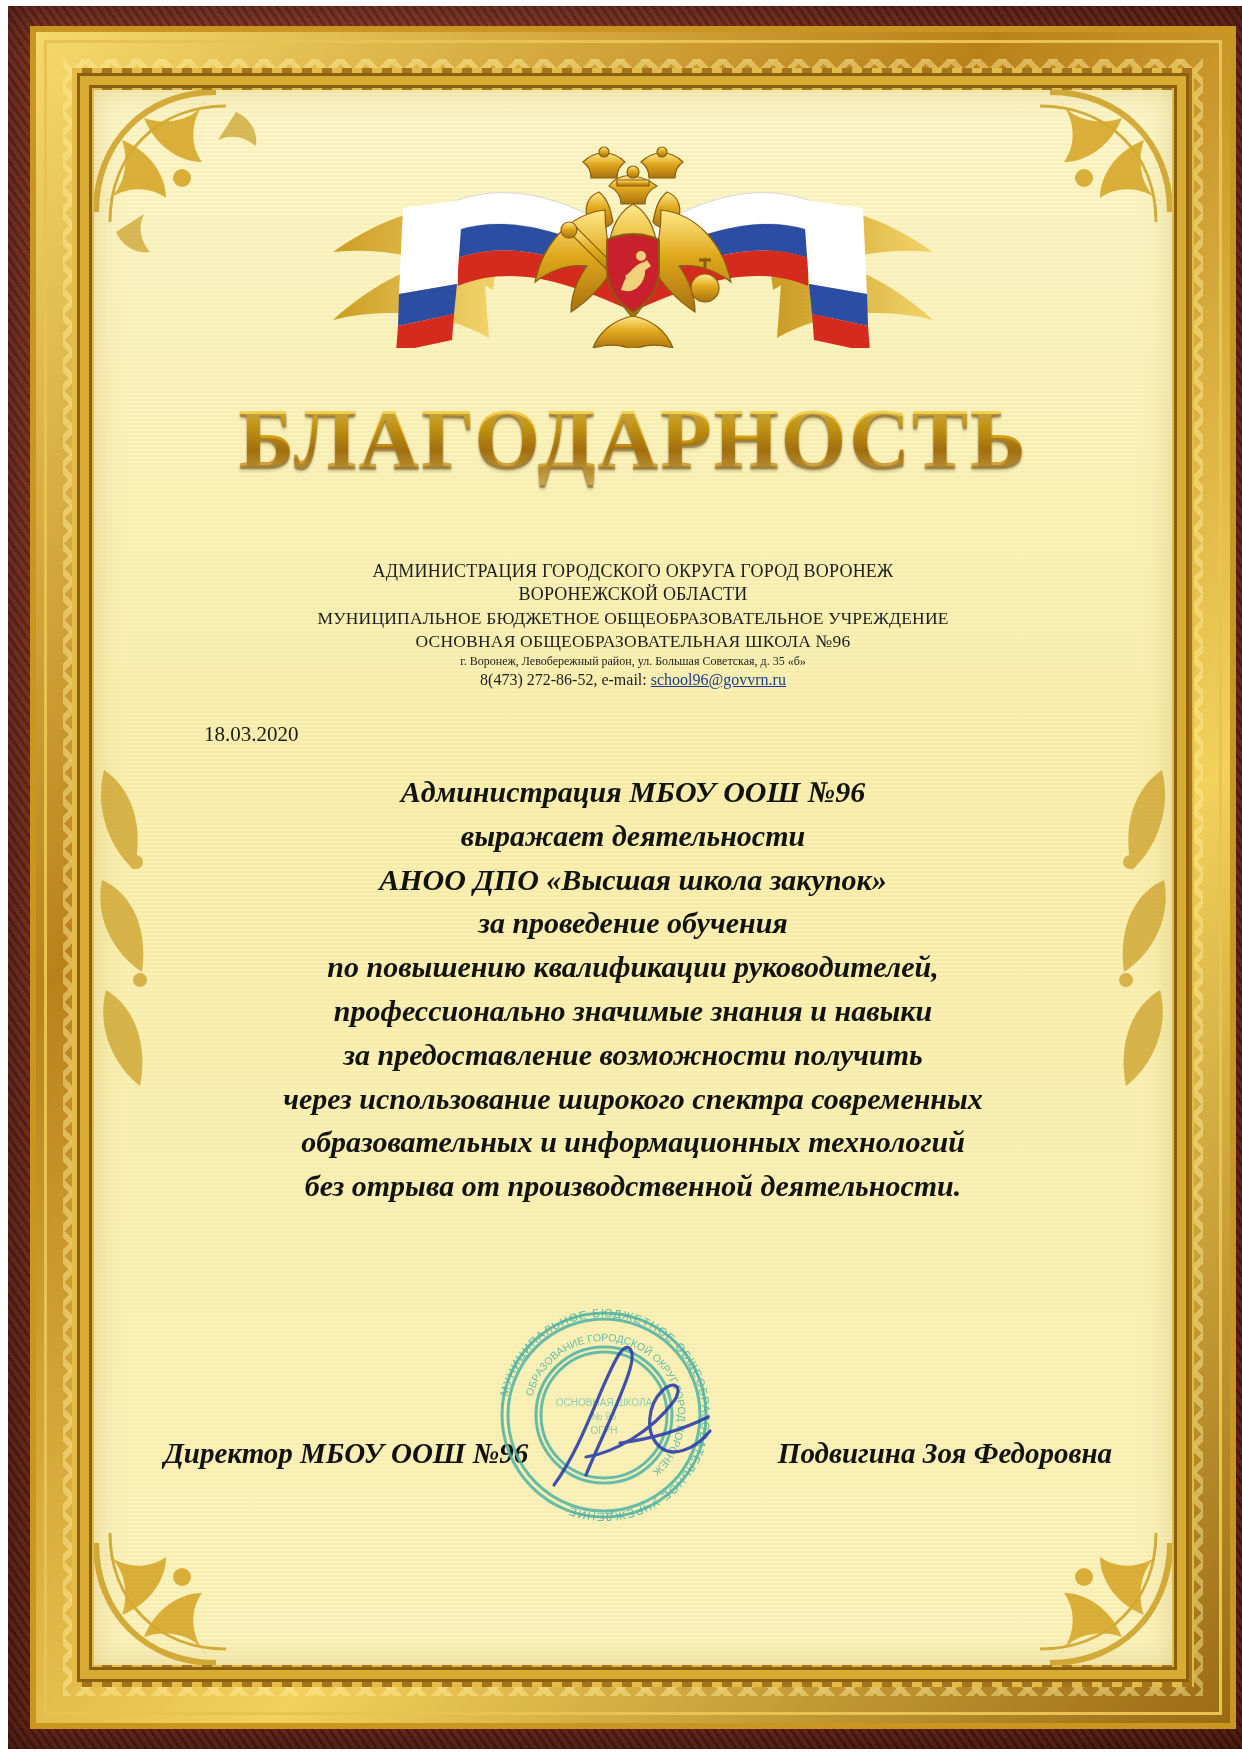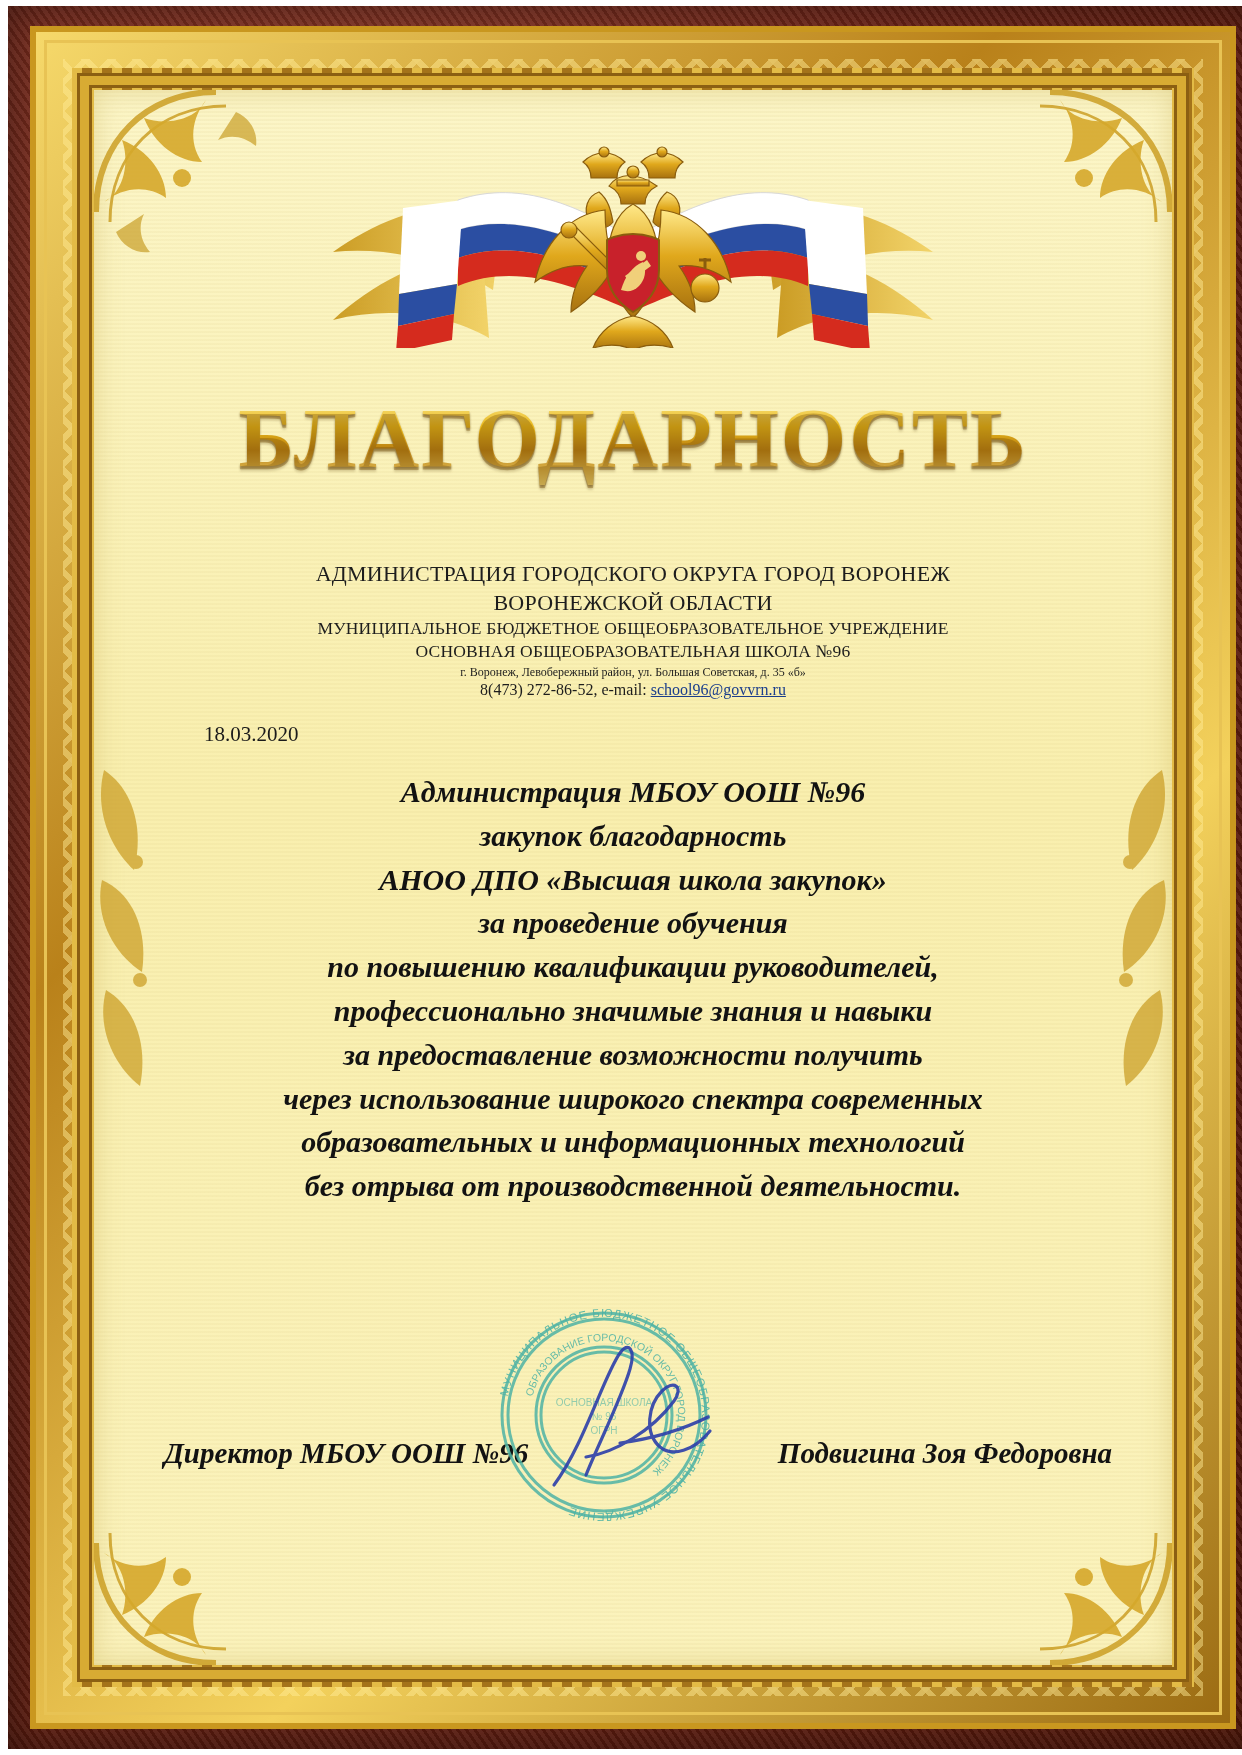--- a/index.html
+++ b/index.html
@@ -103,21 +103,21 @@
     filter:drop-shadow(0 2px 1px rgba(90,60,8,.55));
   }
 
   
   .org{
     position:absolute;left:120px;right:120px;top:470px;
     text-align:center;
     color:#1d1d1d;
     line-height:1.30;
   }
-  .org .l1,.org .l2{font-size:22px;letter-spacing:.2px;}
+  .org .l1,.org .l2{font-size:18px;letter-spacing:.2px;}
   .org .l3,.org .l4{font-size:17.5px;letter-spacing:.2px;}
   .org .l5{font-size:12px;margin-top:2px;}
   .org .l6{font-size:16px;}
   .org .mail{color:#1b3e8c;text-decoration:underline;}
 
   
   .date{
     position:absolute;left:110px;top:632px;
     font-size:21px;color:#1b1b1b;
     font-family:"Liberation Serif", serif;
@@ -323,21 +323,21 @@
       <div class="l5">г. Воронеж, Левобережный район, ул. Большая Советская, д. 35 «б»</div>
       <div class="l6">
         <span>8(473) 272-86-52, e-mail: </span><span class="mail">school96@govvrn.ru</span>
       </div>
     </div>
 
     <div class="date">18.03.2020</div>
 
     <div class="body-text">
       <div>Администрация МБОУ ООШ №96</div>
-      <div>закупок благодарность</div>
+      <div>выражает деятельности</div>
       <div>АНОО ДПО «Высшая школа закупок»</div>
       <div>за проведение обучения</div>
       <div>по повышению квалификации руководителей,</div>
       <div>профессионально значимые знания и навыки</div>
       <div>за предоставление возможности получить</div>
       <div>через использование широкого  спектра современных</div>
       <div>образовательных и информационных технологий</div>
       <div>без отрыва от производственной деятельности.</div>
     </div>
 

